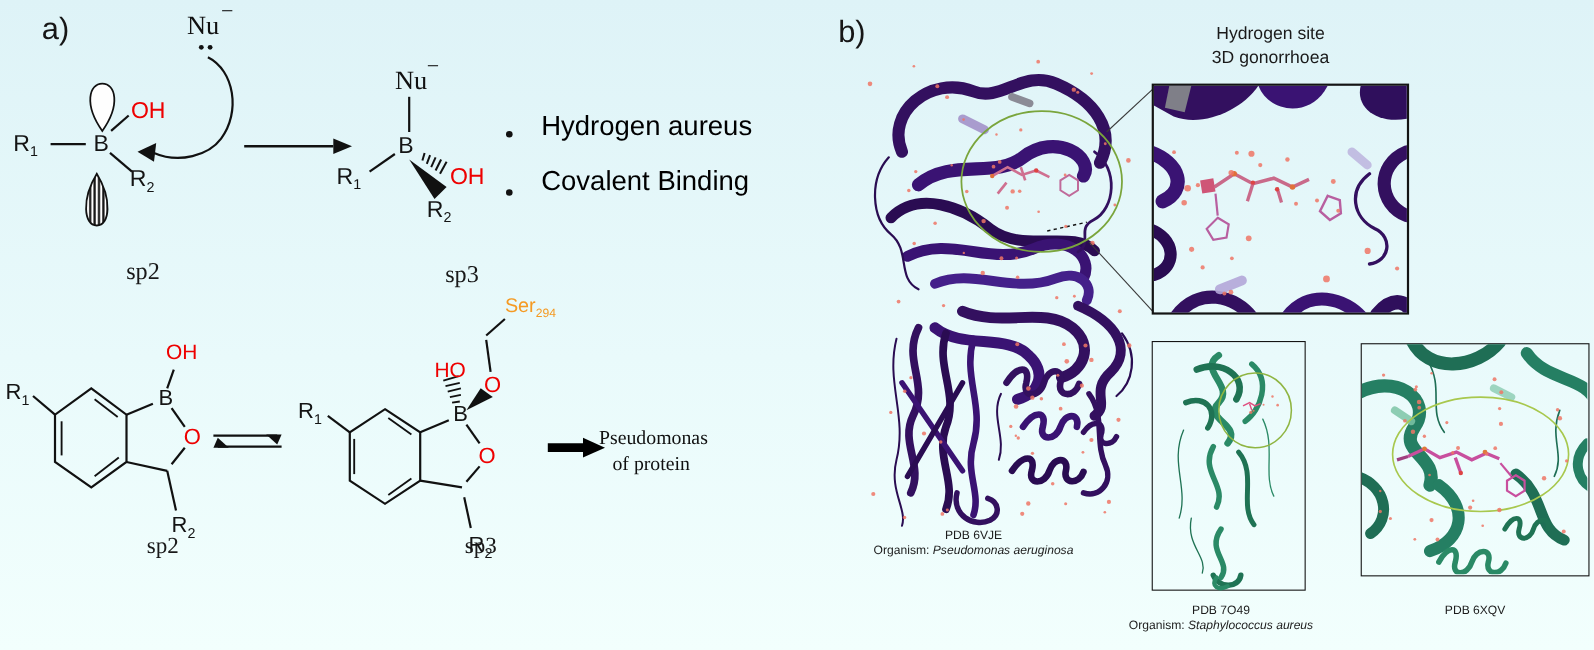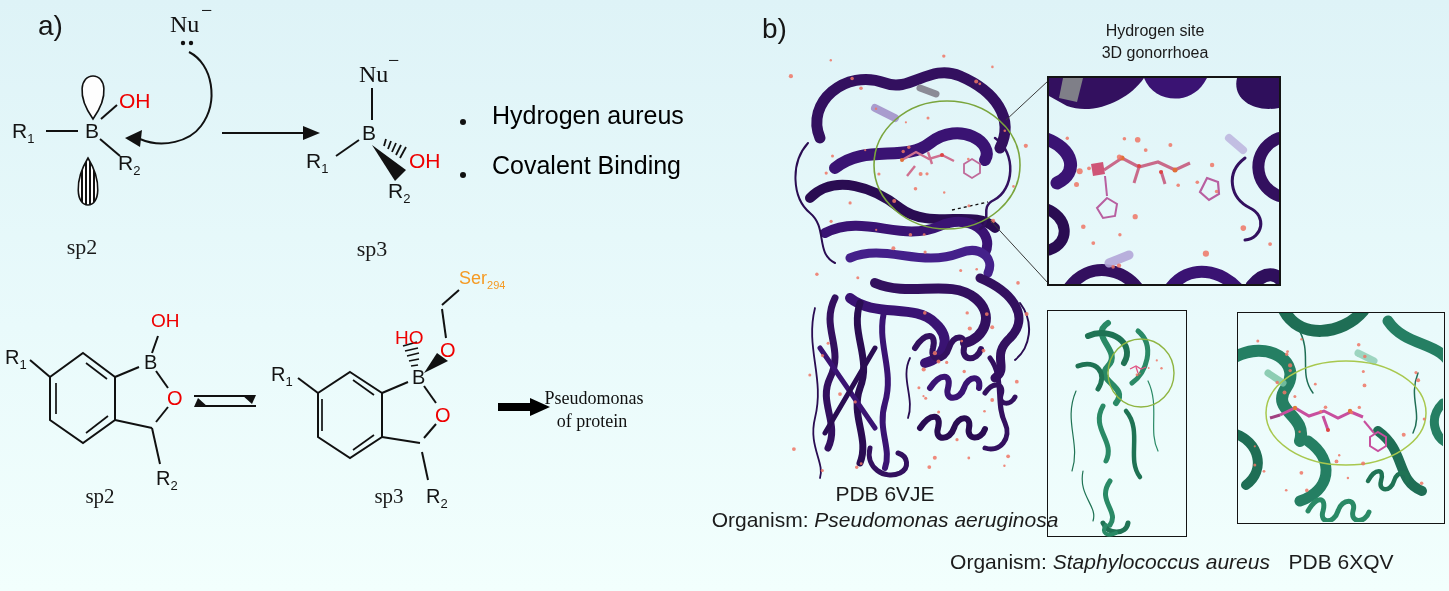--- a/index.html
+++ b/index.html
@@ -11,28 +11,28 @@
   svg { position:absolute; overflow:visible; }
   .txt { position:absolute; white-space:nowrap; line-height:1; }
   .ctr { transform:translateX(-50%); text-align:center; }
   .panel-label { font-size:28px; color:#161616; }
   .atom { font-size:21px; color:#141414; }
   .atom sub, .rsub { font-size:13px; }
   .red  { color:#ee0000;text-align:right; }
   .orange { color:#f59a23; font-size:18px; }
   .orange sub { font-size:11px; }
   .serif { font-family:"Liberation Serif","DejaVu Serif",serif; }
-  .state { font-size:22px; color:#191919; }
+  .state { font-size:22px; color:#191919;margin-left:48px; }
   .nu { font-size:24px; }
   .charge { font-size:20px; }
   .bullet-text { font-size:25px; color:#000; }
   .bullet-dot { position:absolute; width:6px; height:6px; border-radius:50%; background:#111; }
   .outcome { font-size:18px; color:#101010; }
   .pcaption { position:absolute; transform:translateX(-50%); text-align:center;
-              font-size:21px; line-height:1.25; color:#1c1c1c; white-space:nowrap; }
+              font-size:11px; line-height:1.25; color:#1c1c1c; white-space:nowrap; }
   .italic { font-style:italic; }
   .inset-title { font-size:16px; line-height:1.35; color:#1a1a1a; }
   .pbox { position:absolute; border:2px solid #141414; box-sizing:border-box; }
   .pbox.thin { border-width:1.5px; }
 </style>
 </head>
 <body>
 
 <div class="canvas">
 
@@ -450,20 +450,21 @@
     <div>Hydrogen site</div>
     <div>3D gonorrhoea</div>
   </div>
 
   <div class="pcaption" style="left:885px;top:481px">
     <div>PDB 6VJE</div>
     <div><span>Organism:</span> <span class="italic">Pseudomonas aeruginosa</span></div>
   </div>
 
   <div class="pcaption" style="left:1110px;top:549px">
+    <div>PDB 7O49</div>
     <div><span>Organism:</span> <span class="italic">Staphylococcus aureus</span></div>
   </div>
 
   <div class="pcaption" style="left:1341px;top:549px">
     <div>PDB 6XQV</div>
   </div>
 
 </div>
 
 </body></html>

